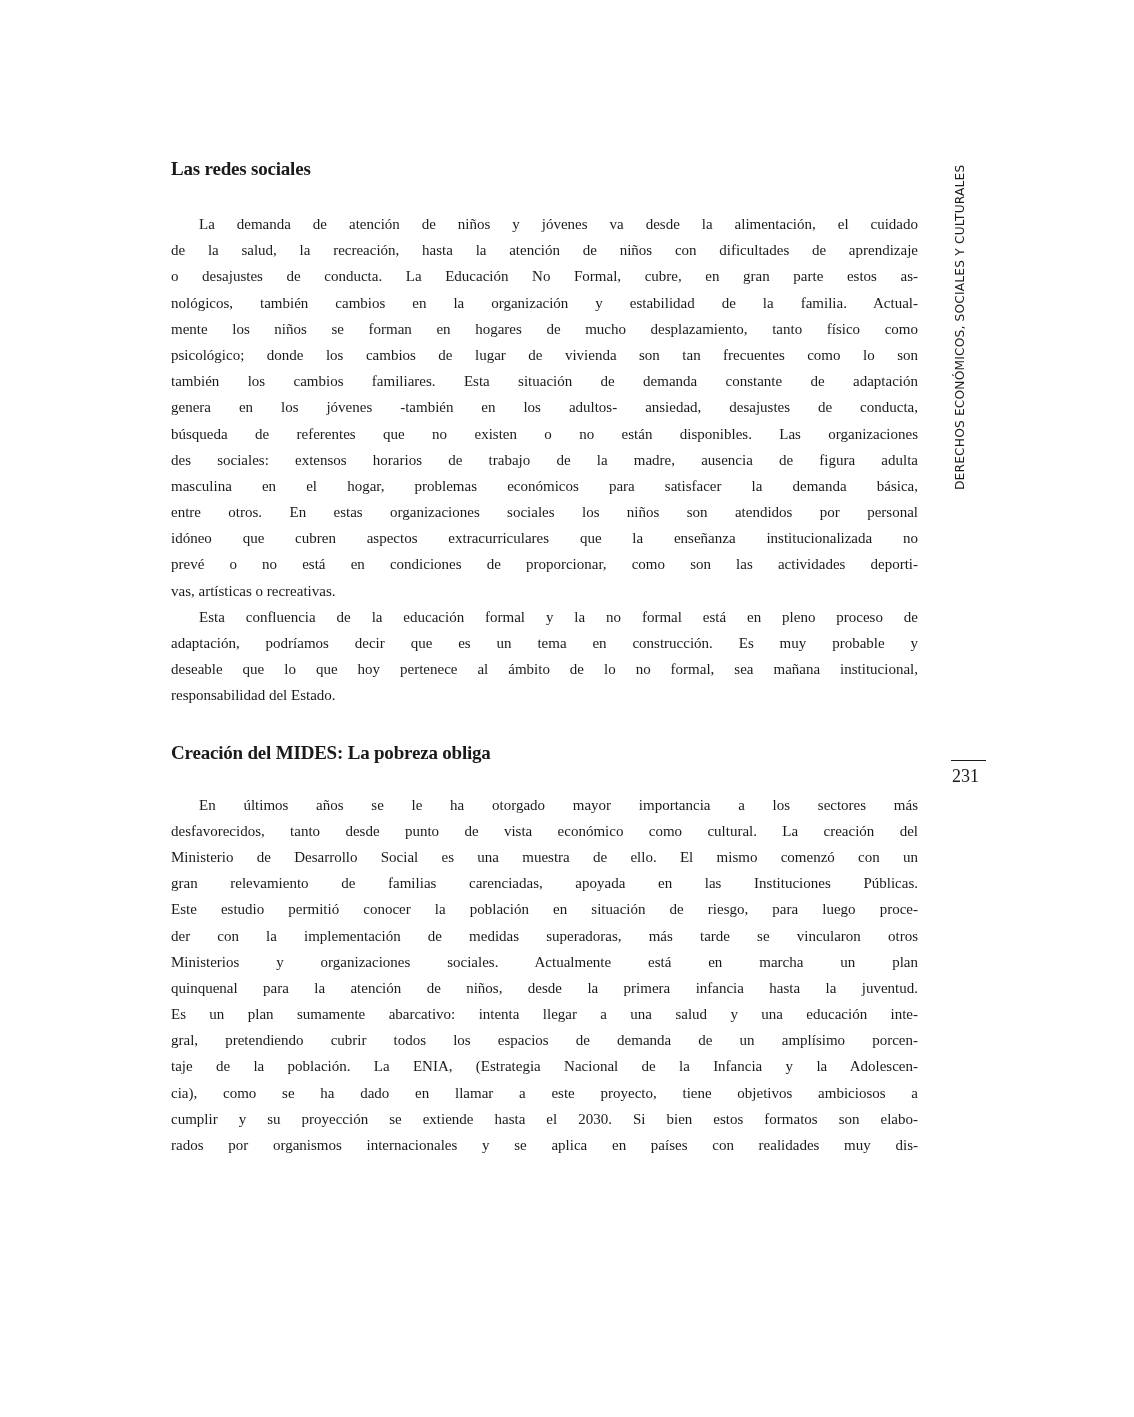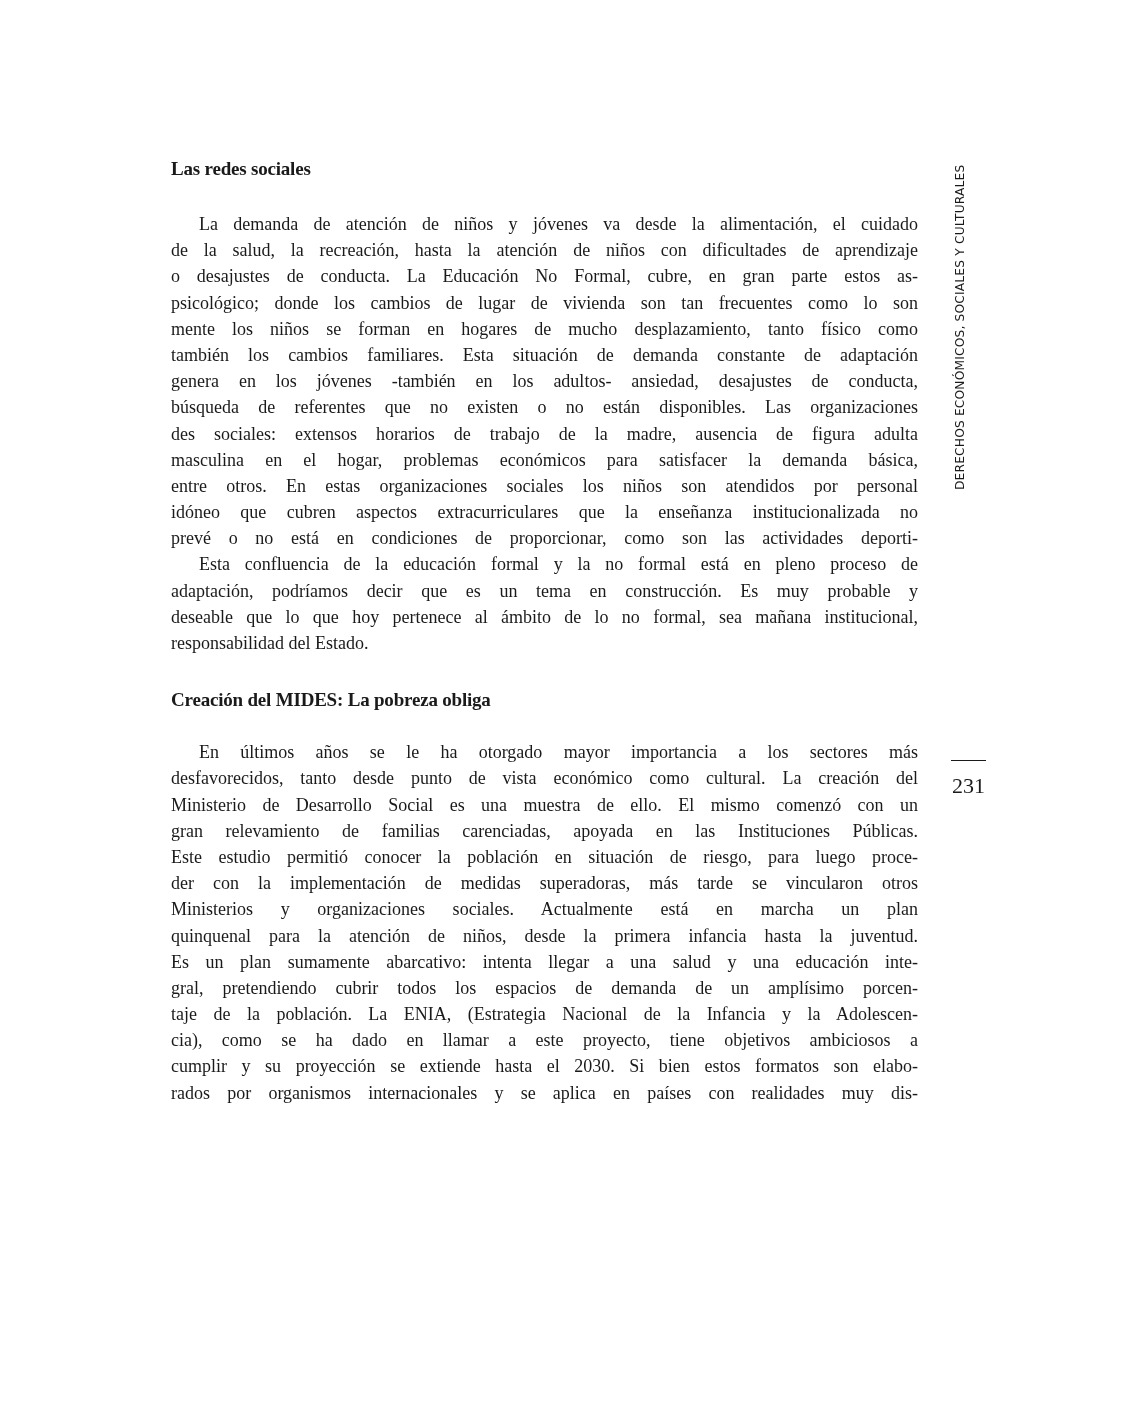--- a/index.html
+++ b/index.html
@@ -34,21 +34,21 @@
       margin: 0;
       letter-spacing: -0.2px;
     }
     .heading.h1 { margin-bottom: 29px; }
     .heading.h2 { margin-top: 31px; margin-bottom: 26px; }
     .para {
       margin: 0;
     }
     .line {
       display: block;
-      font-size: 18px;
+      font-size: 15px;
       line-height: 26.2px;
       height: 26.2px;
       text-align: justify;
       text-align-last: justify;
       white-space: nowrap;
       overflow: visible;
     }
     .line.last {
       text-align-last: left;
     }
@@ -88,24 +88,23 @@
       top: 760px;
       width: 35px;
       height: 1.4px;
       background: #1a1a1a;
     }
     .folio {
       position: absolute;
       left: 952px;
       top: 764px;
       font-family: "Liberation Serif", "DejaVu Serif", serif;
-      font-size: 22px;
+      font-size: 18px;
       line-height: 24px;
       color: #1a1a1a;
-      margin-top: 10px;
     }
   </style>
 </head>
 <body>
 
 <div class="page">
 
   <div class="content">
 
     <h2 class="heading h1">Las redes sociales</h2>
@@ -114,26 +113,29 @@
       <span class="line indent">
           <span class="line-inner">La demanda de atención de niños y jóvenes va desde la alimentación, el cuidado</span>
         </span>
       <span class="line">
           <span class="line-inner">de la salud, la recreación, hasta la atención de niños con dificultades de aprendizaje</span>
         </span>
       <span class="line">
           <span class="line-inner">o desajustes de conducta. La Educación No Formal, cubre, en gran parte estos as-</span>
         </span>
       <span class="line">
+          <span class="line-inner">nológicos, también cambios en la organización y estabilidad de la familia.  Actual-</span>
+        </span>
+      <span class="line">
+          <span class="line-inner">mente los niños se forman en hogares de mucho desplazamiento, tanto físico como</span>
+        </span>
+      <span class="line">
           <span class="line-inner">psicológico; donde los cambios de lugar de vivienda son tan frecuentes como lo son</span>
         </span>
       <span class="line">
-          <span class="line-inner">mente los niños se forman en hogares de mucho desplazamiento, tanto físico como</span>
-        </span>
-      <span class="line">
           <span class="line-inner">también los cambios familiares. Esta situación de demanda constante de adaptación</span>
         </span>
       <span class="line">
           <span class="line-inner">genera en los jóvenes -también en los adultos- ansiedad, desajustes de conducta,</span>
         </span>
       <span class="line">
           <span class="line-inner">búsqueda de referentes que no existen o no están disponibles. Las organizaciones</span>
         </span>
       <span class="line">
           <span class="line-inner">des sociales: extensos horarios de trabajo de la madre, ausencia de figura adulta</span>
@@ -142,20 +144,23 @@
           <span class="line-inner">masculina en el hogar, problemas económicos para satisfacer la demanda básica,</span>
         </span>
       <span class="line">
           <span class="line-inner">entre otros. En estas organizaciones sociales los niños son atendidos por personal</span>
         </span>
       <span class="line">
           <span class="line-inner">idóneo que cubren aspectos extracurriculares que la enseñanza institucionalizada no</span>
         </span>
       <span class="line">
           <span class="line-inner">prevé o no está en condiciones de  proporcionar, como son las  actividades deporti-</span>
+        </span>
+      <span class="line last">
+          <span class="line-inner">vas, artísticas o recreativas.</span>
         </span>
     </div>
 
     <div class="para">
       <span class="line indent">
           <span class="line-inner">Esta confluencia de la educación formal y la no formal está en pleno proceso de</span>
         </span>
       <span class="line">
           <span class="line-inner">adaptación, podríamos decir que es un tema en construcción. Es muy probable y</span>
         </span>

